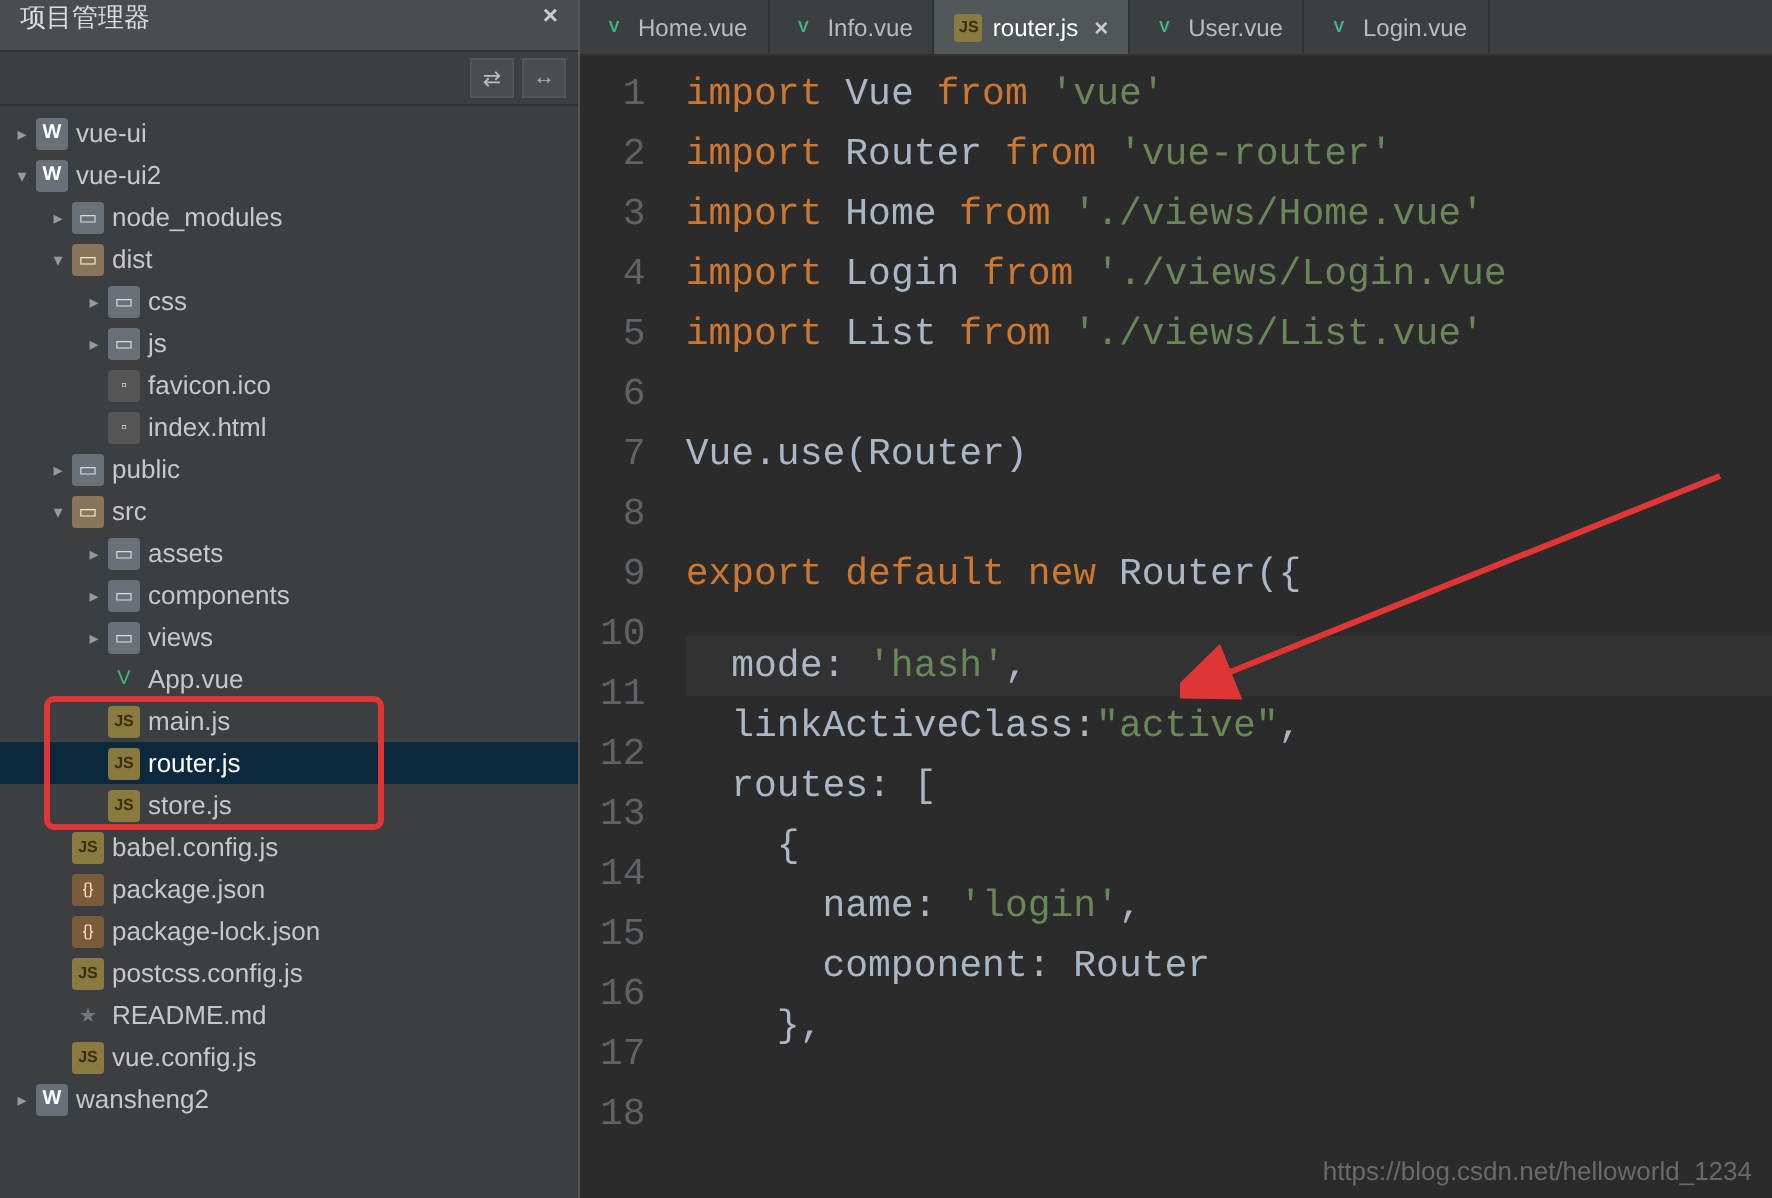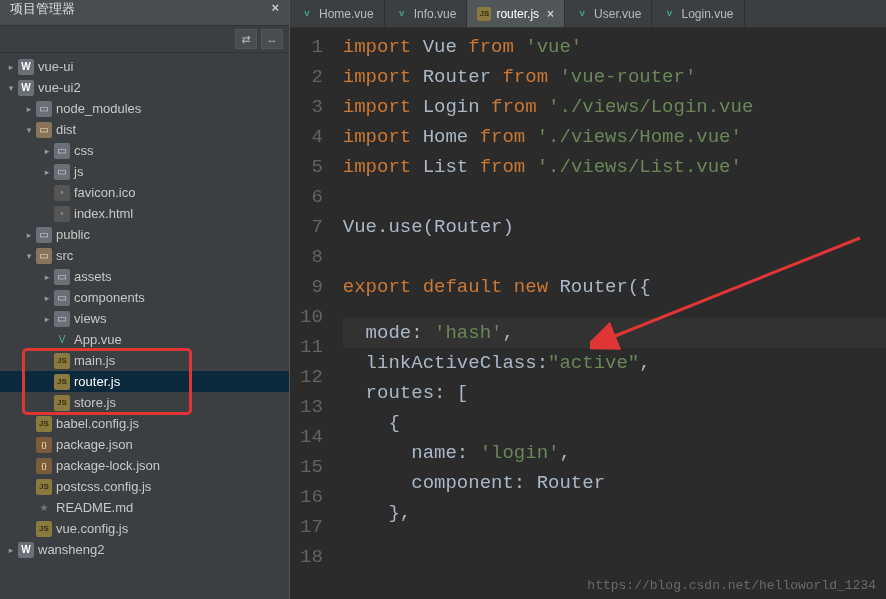--- a/index.html
+++ b/index.html
@@ -185,21 +185,21 @@
   position: absolute;
   pointer-events: none;
 }
 
 .watermark {
   position: absolute;
   right: 10px;
   bottom: 6px;
   color: #6a6a6a;
   font-size: 13px;
-  font-family: Liberation Mono, monospace;
+  font-family: Liberation Sans, sans-serif;
 }
 </style>
 </head>
 <body>
 
 <div class="container">
   <div class="sidebar">
     <div class="sidebar-header">
       <span class="sidebar-title">项目管理器</span>
       <span class="sidebar-title-close">×</span>
@@ -376,22 +376,22 @@
           <div>13</div>
           <div>14</div>
           <div>15</div>
           <div>16</div>
           <div>17</div>
           <div>18</div>
         </div>
       <div class="code" id="code">
           <div class="code-line"><span class="kw">import</span><span class="id"> Vue </span><span class="kw">from</span><span class="id"> </span><span class="str">'vue'</span></div>
           <div class="code-line"><span class="kw">import</span><span class="id"> Router </span><span class="kw">from</span><span class="id"> </span><span class="str">'vue-router'</span></div>
+          <div class="code-line"><span class="kw">import</span><span class="id"> Home </span><span class="kw">from</span><span class="id"> </span><span class="str">'./views/Home.vue'</span></div>
           <div class="code-line"><span class="kw">import</span><span class="id"> Login </span><span class="kw">from</span><span class="id"> </span><span class="str">'./views/Login.vue</span></div>
-          <div class="code-line"><span class="kw">import</span><span class="id"> Home </span><span class="kw">from</span><span class="id"> </span><span class="str">'./views/Home.vue'</span></div>
           <div class="code-line"><span class="kw">import</span><span class="id"> List </span><span class="kw">from</span><span class="id"> </span><span class="str">'./views/List.vue'</span></div>
           <div class="code-line"></div>
           <div class="code-line"><span class="id">Vue.use(Router)</span></div>
           <div class="code-line"></div>
           <div class="code-line"><span class="kw">export default new</span><span class="id"> Router({</span></div>
           <div class="code-line hl"><span class="id">  mode: </span><span class="str">'hash'</span><span class="id">,</span></div>
           <div class="code-line"><span class="id">  linkActiveClass:</span><span class="str">"active"</span><span class="id">,</span></div>
           <div class="code-line"><span class="id">  routes: [</span></div>
           <div class="code-line"><span class="id">    {</span></div>
           <div class="code-line"><span class="id">      name: </span><span class="str">'login'</span><span class="id">,</span></div>

